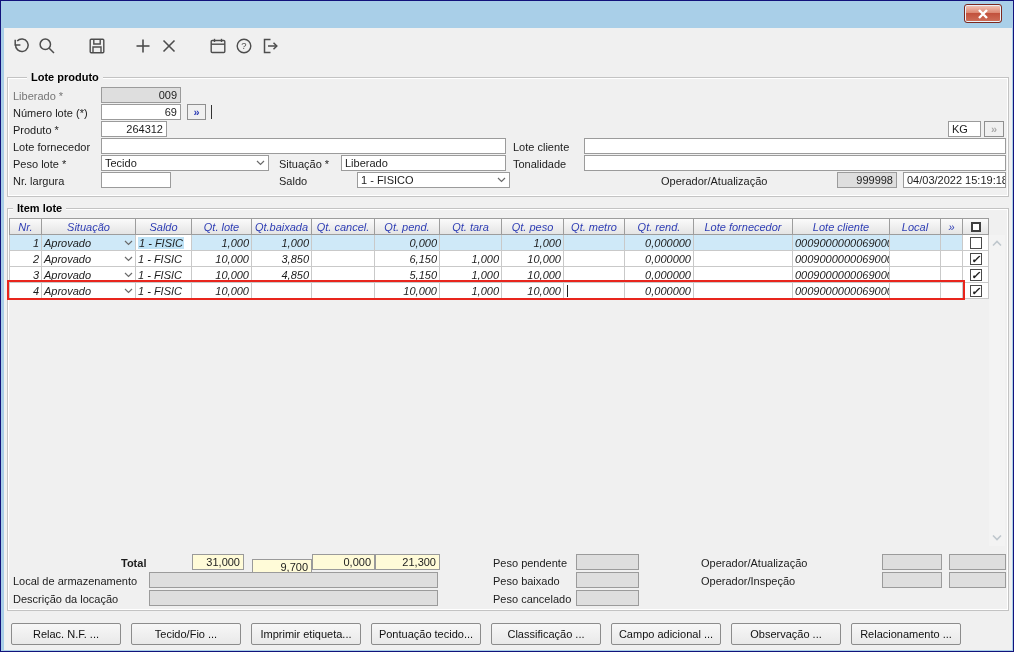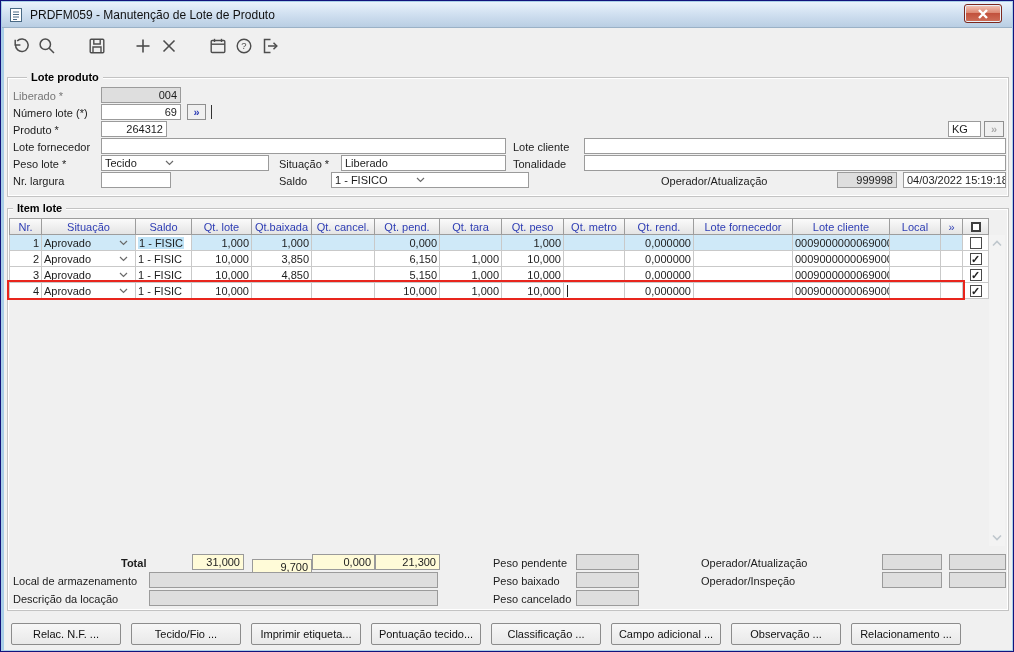--- a/index.html
+++ b/index.html
@@ -29,31 +29,31 @@
   .lbl.dis{color:#767676;}
   .lbl.right{text-align:left;}
   .group{position:absolute;border:1px solid #c3c3c3;box-shadow:1px 1px 0 #ffffff inset, -1px -1px 0 #ffffff inset;}
   .legend{position:absolute;background:#f0f0f0;padding:0 4px;font-weight:bold;color:#000;white-space:nowrap;}
   .inp{
     position:absolute;height:16px;border:1px solid #9b9b9b;background:#fff;
     display:flex;align-items:center;padding:0 3px;overflow:hidden;white-space:nowrap;
   }
   .inp.dis{background:#dedede;}
   .inp.num{justify-content:flex-end;}
-  .combo{gap:24px;}
+  .combo{justify-content:space-between;gap:24px;}
   .chev{display:flex;align-items:center;margin-left:4px;}
   .btn-sm{
     position:absolute;height:16px;border:1px solid #8f8f8f;background:#f0f0f0;
     color:#2e3db4;font-weight:bold;font-size:11px;display:flex;align-items:center;justify-content:center;
     padding:0;cursor:pointer;
   }
   .btn-sm.dis{color:#a9a9a9;cursor:default;}
   .caret-line{position:absolute;width:1px;height:14px;background:#333;}
   
-  .tbl{position:absolute;left:8px;top:217px;width:980px;}
+  .tbl{position:absolute;left:8px;top:217px;width:980px;font-style:italic;}
   .thead{display:flex;height:17px;}
   .th{
     background:linear-gradient(#fbfbfb,#e4e4e4);border:1px solid #9d9d9d;border-left:none;
     color:#2e3db4;display:flex;align-items:center;justify-content:center;overflow:hidden;white-space:nowrap;
   }
   .th:first-child{border-left:1px solid #9d9d9d;}
   .trow{display:flex;height:16px;}
   .td{
     border-right:1px solid #c9c9c9;border-bottom:1px solid #c9c9c9;background:#fff;
     display:flex;align-items:center;overflow:hidden;white-space:nowrap;padding:0 2px;position:relative;
@@ -80,32 +80,20 @@
     background:linear-gradient(#f7f7f7,#e9e9e9);font-family:"Liberation Sans",sans-serif;font-size:11px;color:#111;cursor:pointer;
   }
   svg{display:block;}
 </style>
 </head>
 <body>
 
 <div class="window">
   <div class="body"></div>
 
-  <div class="titlebar">
-    <span class="title-icon">
-      <svg width="15" height="16" viewBox="0 0 15 16">
-          <rect x="1.5" y="1.5" width="11" height="13" fill="#ffffff" stroke="#4a6a85"></rect>
-          <line x1="4" y1="5" x2="10" y2="5" stroke="#4a6a85"></line>
-          <line x1="4" y1="7.5" x2="10" y2="7.5" stroke="#4a6a85"></line>
-          <line x1="4" y1="10" x2="10" y2="10" stroke="#4a6a85"></line>
-          <line x1="4" y1="12.5" x2="8" y2="12.5" stroke="#4a6a85"></line>
-        </svg>
-    </span>
-    <span class="title-text">PRDFM059 - Manutenção de Lote de Produto</span>
-  </div>
   <button class="close-btn">
     <svg width="12" height="10" viewBox="0 0 12 10">
         <path d="M2 1 L10 9 M10 1 L2 9" stroke="#ffffff" stroke-width="2.4"></path>
       </svg>
   </button>
 
   <button class="tb-btn" style="left:8px">
     <svg width="20" height="20" viewBox="0 0 20 20" fill="none" stroke="#4d4d4d" stroke-width="1.5">
         <path d="M4.2 3.8 V9 H9.4"></path>
         <path d="M4.6 8.6 A6.3 6.3 0 1 0 6.2 5"></path>
@@ -155,21 +143,21 @@
         <path d="M10.5 3.5 H4.5 V16.5 H10.5"></path>
         <line x1="8" y1="10" x2="16.5" y2="10"></line>
         <path d="M13.5 6.8 L16.8 10 L13.5 13.2"></path>
       </svg>
   </button>
 
   <div class="group" style="left:6px;top:76px;width:1002px;height:120px"></div>
   <span class="legend" style="left:26px;top:70px">Lote produto</span>
 
   <span class="lbl dis" style="left:12px;top:89px">Liberado *</span>
-  <div class="inp dis num" style="left:100px;top:86px;width:80px">004</div>
+  <div class="inp dis num" style="left:100px;top:86px;width:80px">009</div>
 
   <span class="lbl" style="left:12px;top:106px">Número lote (*)</span>
   <div class="inp num" style="left:100px;top:103px;width:80px">69</div>
   <button class="btn-sm" style="left:186px;top:103px;width:19px">»</button>
   <span class="caret-line" style="left:210px;top:104px"></span>
 
   <span class="lbl" style="left:12px;top:123px">Produto *</span>
   <div class="inp num" style="left:100px;top:120px;width:66px">264312</div>
   <div class="inp" style="left:947px;top:120px;width:33px">KG</div>
   <button class="btn-sm dis" style="left:983px;top:120px;width:20px">»</button>
@@ -189,21 +177,21 @@
       </span>
   </div>
   <span class="lbl" style="left:278px;top:157px">Situação *</span>
   <div class="inp" style="left:340px;top:154px;width:165px">Liberado</div>
   <span class="lbl" style="left:512px;top:157px">Tonalidade</span>
   <div class="inp" style="left:583px;top:154px;width:422px"></div>
 
   <span class="lbl" style="left:12px;top:174px">Nr. largura</span>
   <div class="inp" style="left:100px;top:171px;width:70px"></div>
   <span class="lbl" style="left:278px;top:174px">Saldo</span>
-  <div class="inp combo" style="left:330px;top:171px;width:198px">
+  <div class="inp combo" style="left:356px;top:171px;width:153px">
     <span>1 - FISICO</span>
     <span class="chev">
         <svg width="9" height="6" viewBox="0 0 9 6" fill="none" stroke="#6a6a6a" stroke-width="1.2">
           <polyline points="1,1 4.5,4.5 8,1"></polyline>
         </svg>
       </span>
   </div>
   <span class="lbl right" style="left:660px;top:174px;width:170px">Operador/Atualização</span>
   <div class="inp dis num" style="left:836px;top:171px;width:60px">999998</div>
   <div class="inp" style="left:902px;top:171px;width:103px">04/03/2022 15:19:18</div>

